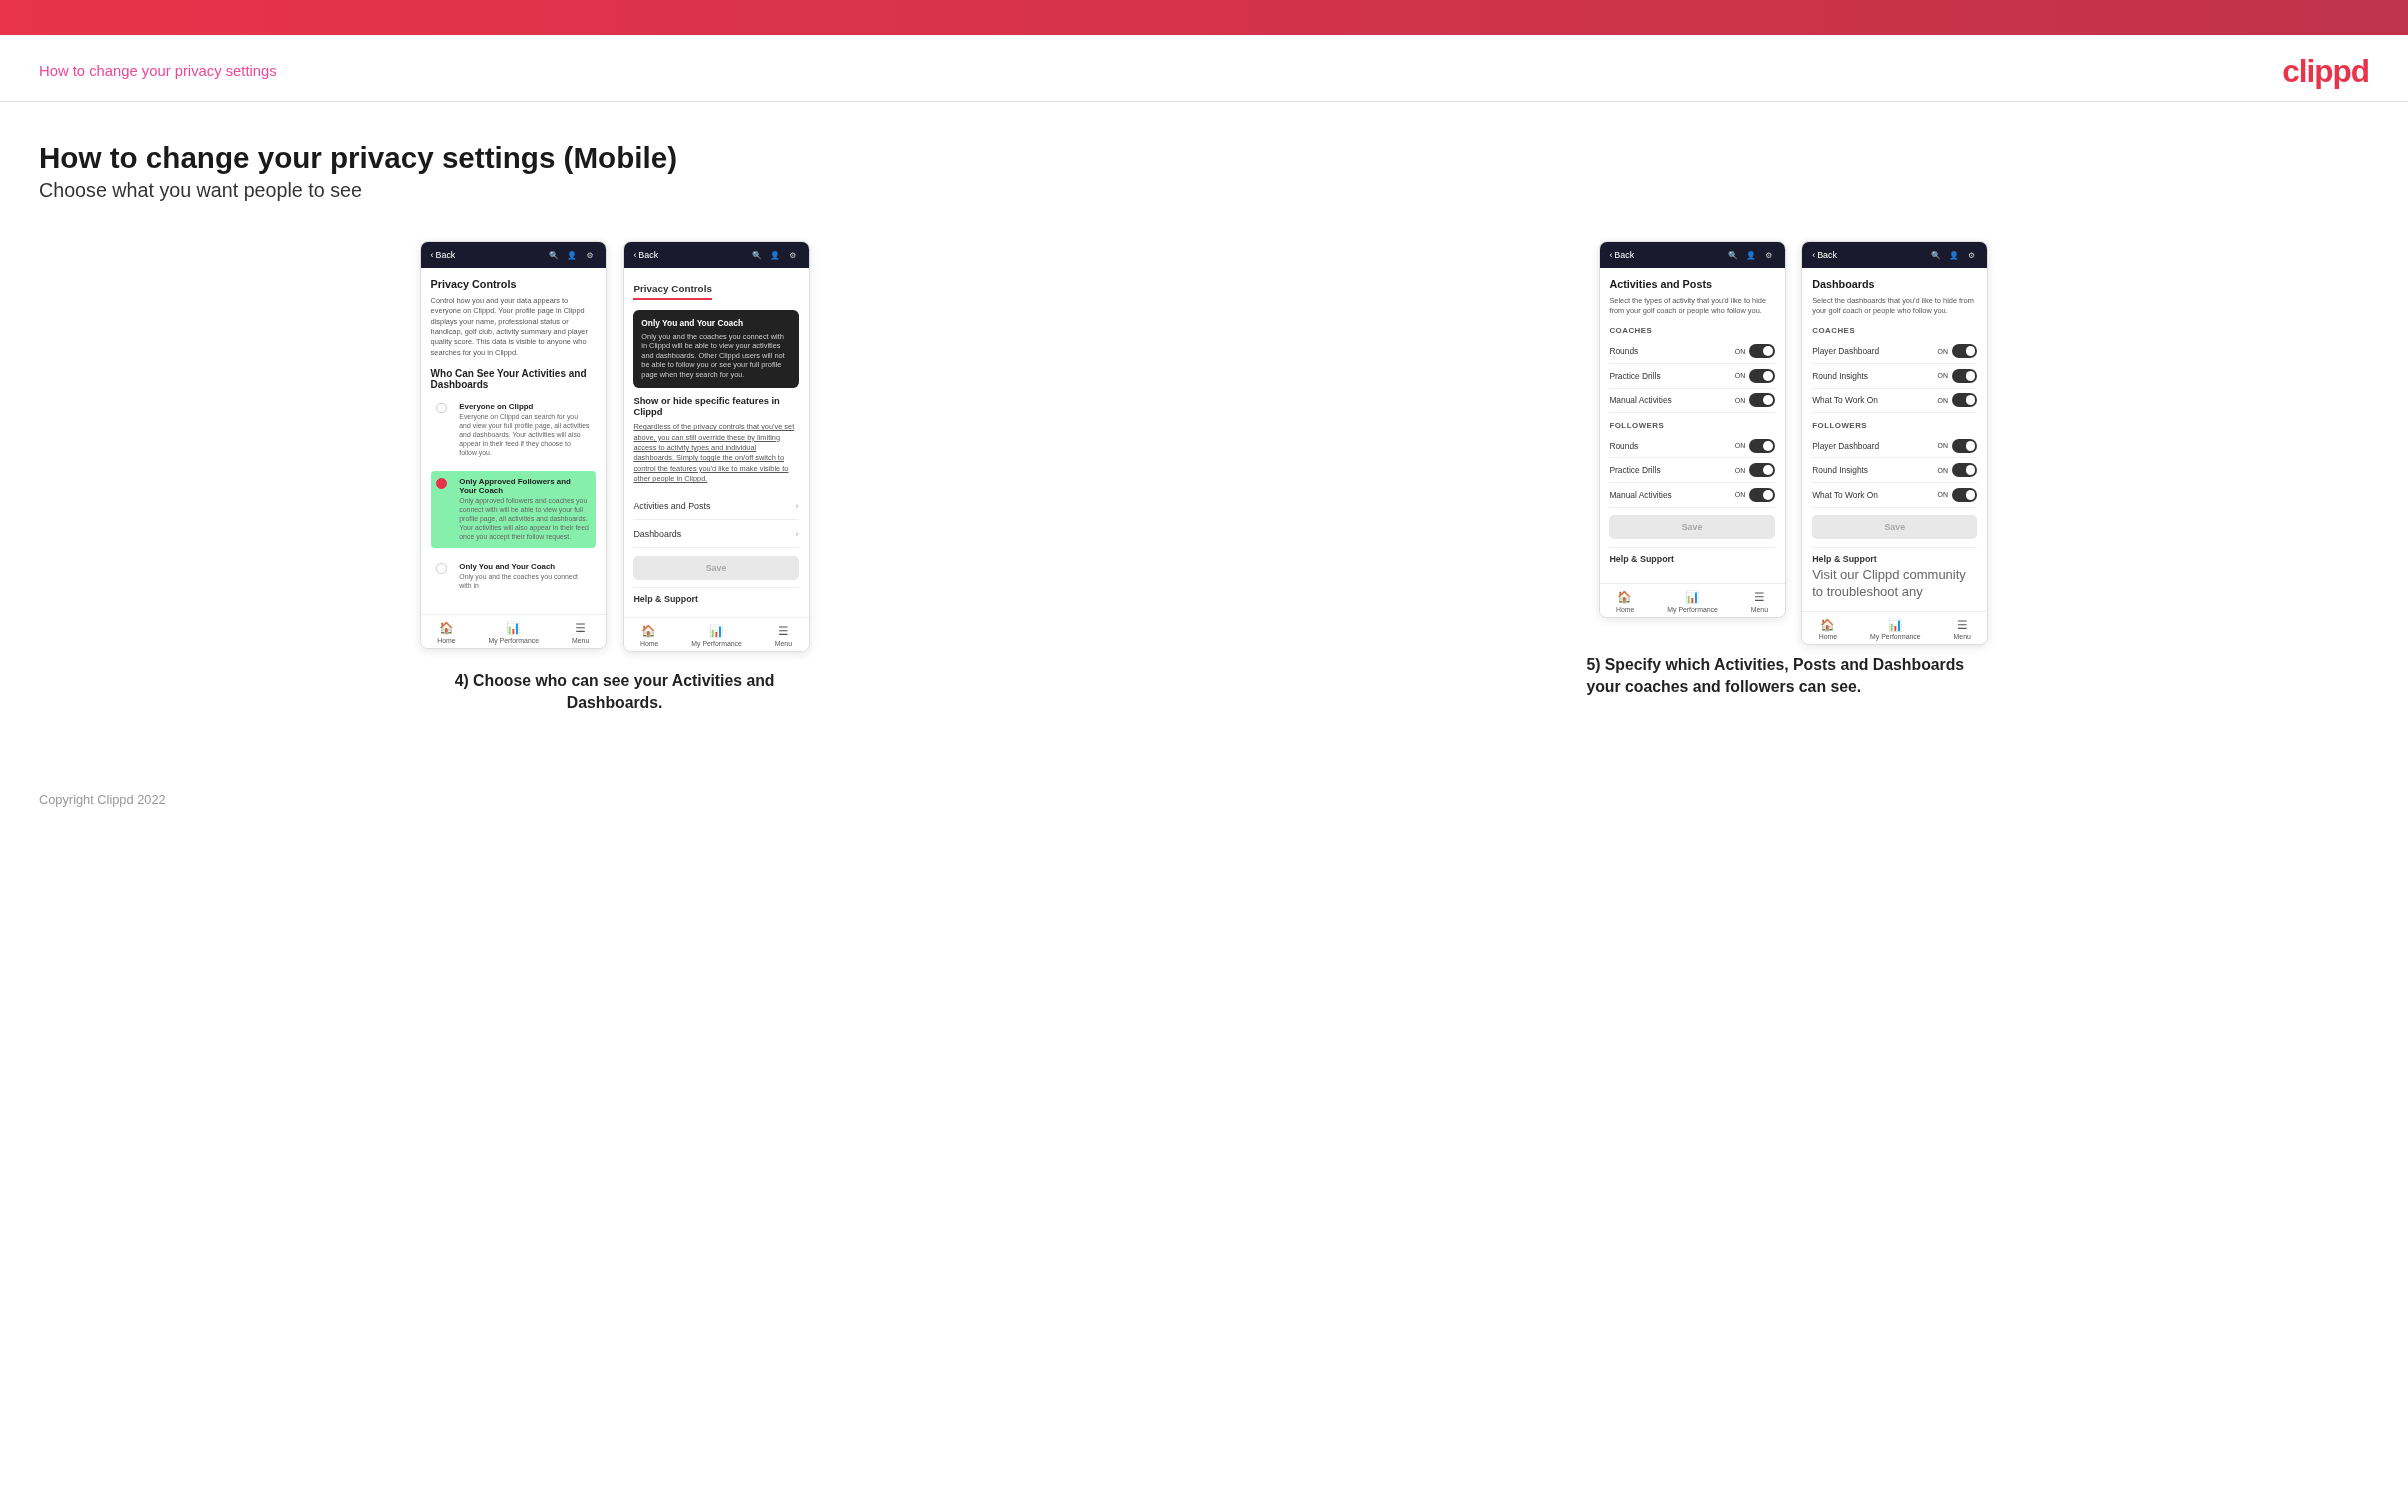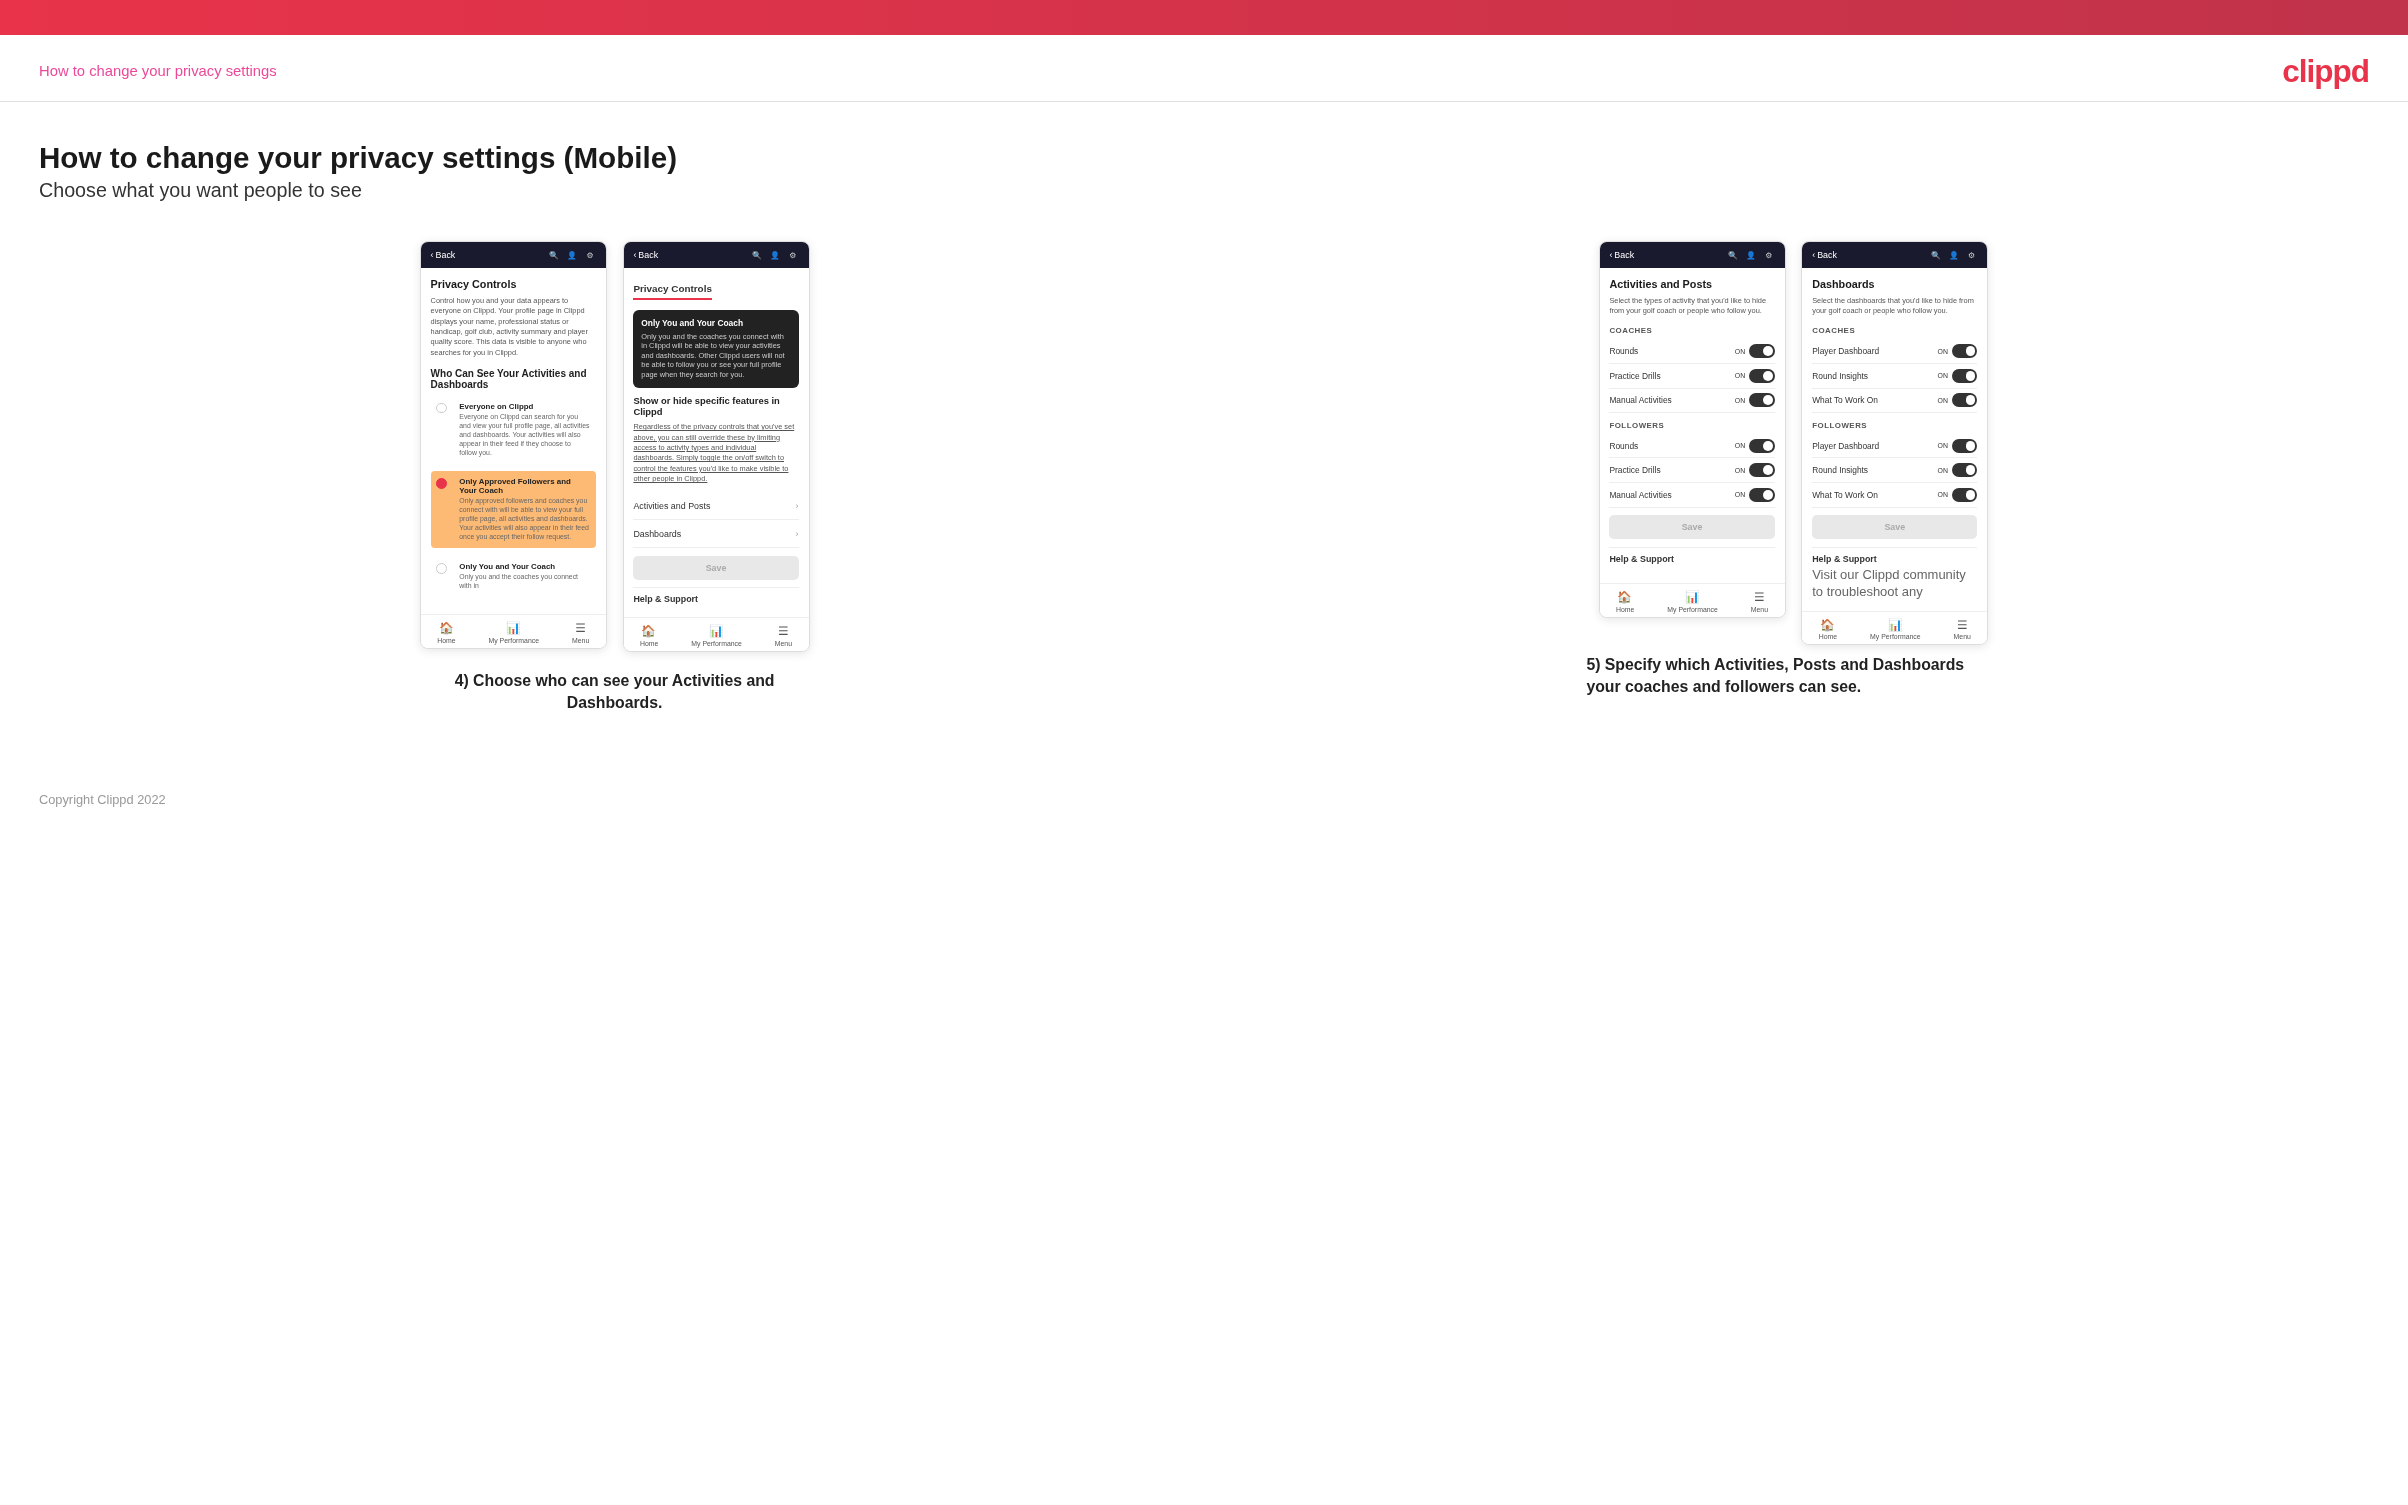--- a/index.html
+++ b/index.html
@@ -155,21 +155,21 @@
     .radio-option {
       display: flex;
       align-items: flex-start;
       gap: 12px;
       margin-bottom: 7.9px;
       padding: 5.9px;
       border-radius: 3.9px;
     }
 
     .radio-option.selected {
-      background: #fdba74;
+      background: #86efac;
     }
 
     .radio-circle {
       width: 10.8px;
       height: 10.8px;
       border-radius: 50%;
       border: 1.5px solid #ccc;
       margin-top: 1px;
       flex-shrink: 0;
     }

